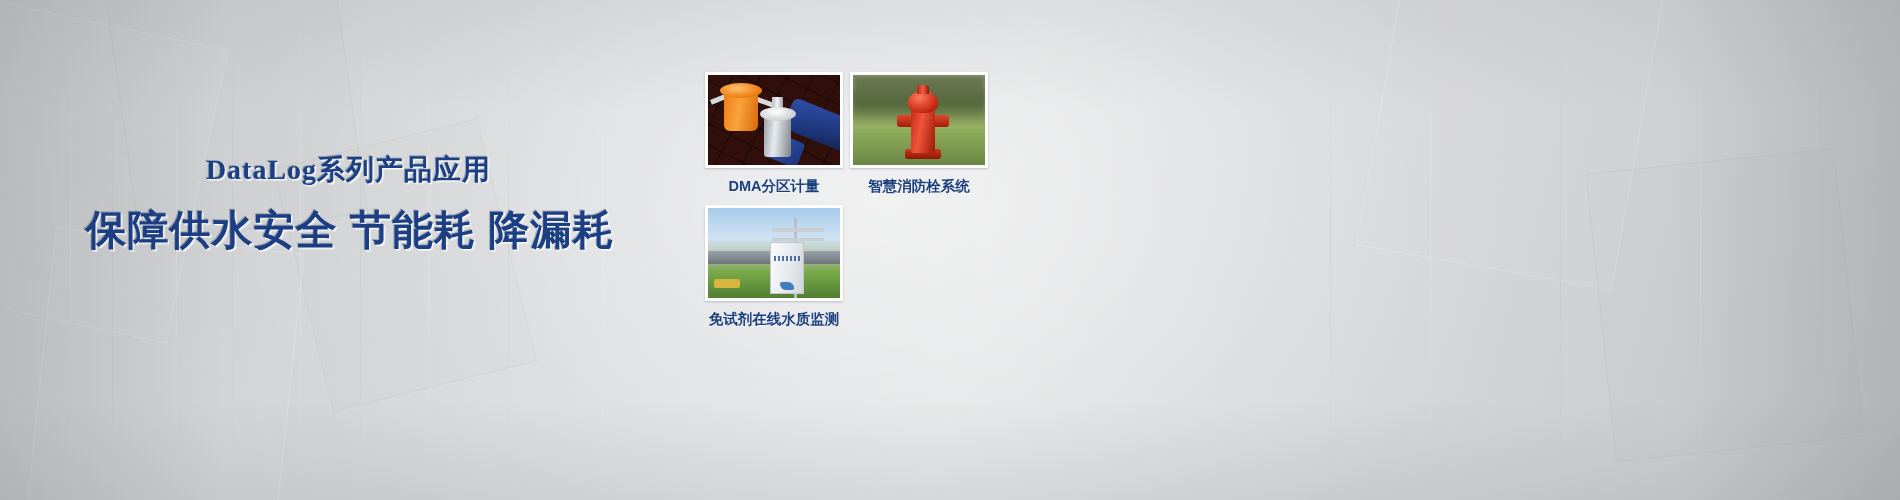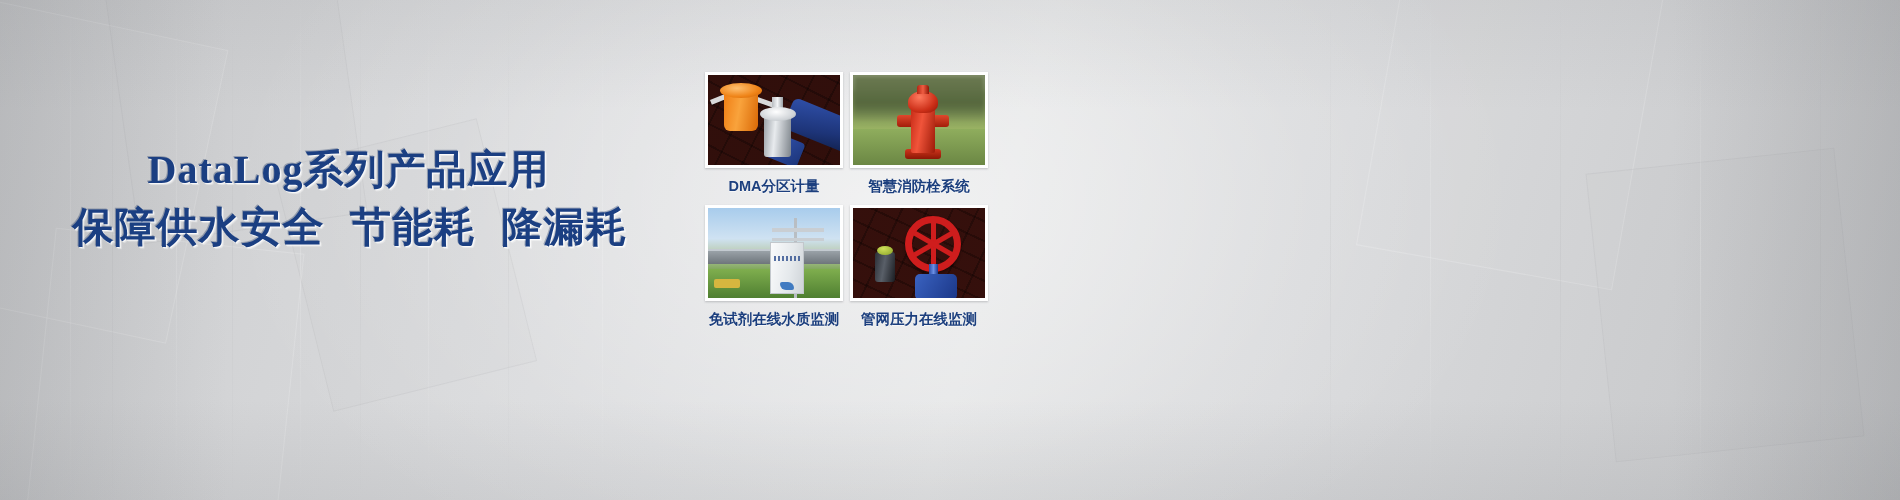--- a/index.html
+++ b/index.html
@@ -71,30 +71,30 @@
     white-space: nowrap;
     text-shadow:
       1px 1px 0 rgba(255,255,255,0.75),
       2px 2px 1px rgba(255,255,255,0.45),
       -1px -1px 0 rgba(10,35,85,0.30);
   }
   .headline-line.l1 {
     position: absolute;
     left: 0; right: 3px;
     top: 148px;
-    font-size: 40px;
+    font-size: 28px;
     line-height: 44px;
   }
   .headline-line.l2 {
     position: absolute;
     left: 0; right: 0;
     top: 207px;
     font-size: 41px;
     line-height: 46px;
-    font-family: Liberation Mono, monospace;
+    font-family: Liberation Sans, sans-serif;
   }
 
   
   .grid {
     position: absolute;
     left: 705px;
     top: 72px;
     width: 580px;
     z-index: 5;
   }
@@ -536,34 +536,19 @@
               <div class="crossbar2"></div>
             <div class="cabinet"></div>
               <div class="cab-text"></div>
               <div class="cab-logo"></div>
           </div>
         </div>
         <div class="card-label">免试剂在线水质监测</div>
       </div>
 
 
-      <div class="card">
-        <div class="thumb">
-          <div class="thumb-inner sc-np">
-            <div class="wheel"></div>
-            <div class="spoke1"></div>
-              <div class="spoke2"></div>
-              <div class="spoke3"></div>
-            <div class="vstem"></div>
-              <div class="vbody"></div>
-            <div class="sensor"></div>
-              <div class="sensor-top"></div>
-          </div>
-        </div>
-        <div class="card-label">管网压力在线监测</div>
-      </div>
 
 
     </div>
 
   </div>
 
 </div>
 
 </body></html>

